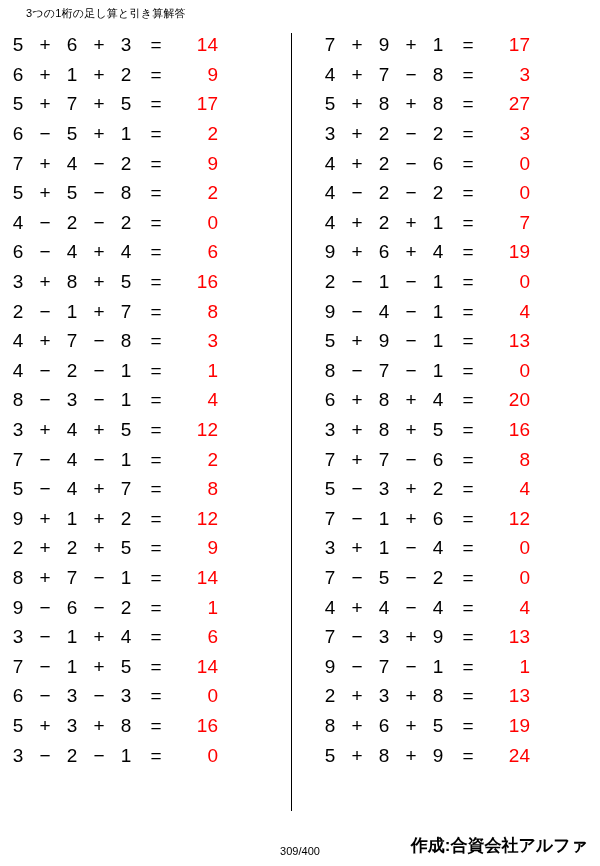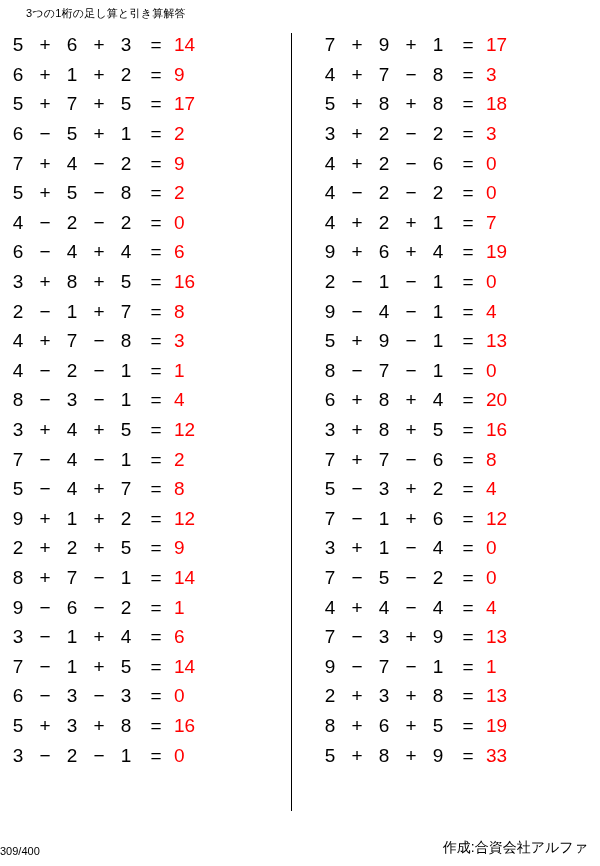--- a/index.html
+++ b/index.html
@@ -71,36 +71,38 @@
   .cell {
     text-align: center;
     font-size: 19px;
   }
   .num { width: 24px; }
   .op  { width: 30px; }
   .eq  { width: 36px; }
   .ans {
     width: 44px;
     color: #ff0000;
-    text-align: left;
+    text-align: right;
   }
   .footer-page {
     position: absolute;
     bottom: 9px;
     left: 0;
     width: 600px;
+    text-align: center;
     font-size: 11px;
     color: #000;
   }
   .footer-credit {
     position: absolute;
     bottom: 9px;
     right: 12px;
-    font-size: 14px;
+    font-size: 17px;
     color: #000;
+    font-weight: bold;
   }
 </style>
 </head>
 <body>
 
 <div class="page">
 
   <div class="title">3つの1桁の足し算と引き算解答</div>
 
   <div class="divider"></div>
@@ -352,21 +354,21 @@
           <span class="cell eq">=</span>
           <span class="cell ans">3</span>
         </div>
         <div class="row">
           <span class="cell num">5</span>
           <span class="cell op">+</span>
           <span class="cell num">8</span>
           <span class="cell op">+</span>
           <span class="cell num">8</span>
           <span class="cell eq">=</span>
-          <span class="cell ans">18</span>
+          <span class="cell ans">27</span>
         </div>
         <div class="row">
           <span class="cell num">3</span>
           <span class="cell op">+</span>
           <span class="cell num">2</span>
           <span class="cell op">−</span>
           <span class="cell num">2</span>
           <span class="cell eq">=</span>
           <span class="cell ans">3</span>
         </div>
@@ -550,21 +552,21 @@
           <span class="cell eq">=</span>
           <span class="cell ans">19</span>
         </div>
         <div class="row">
           <span class="cell num">5</span>
           <span class="cell op">+</span>
           <span class="cell num">8</span>
           <span class="cell op">+</span>
           <span class="cell num">9</span>
           <span class="cell eq">=</span>
-          <span class="cell ans">33</span>
+          <span class="cell ans">24</span>
         </div>
       </div>
   </div>
 
   <div class="footer-page">309/400</div>
   <div class="footer-credit">作成:合資会社アルファ</div>
 
 </div>
 
 </body></html>

